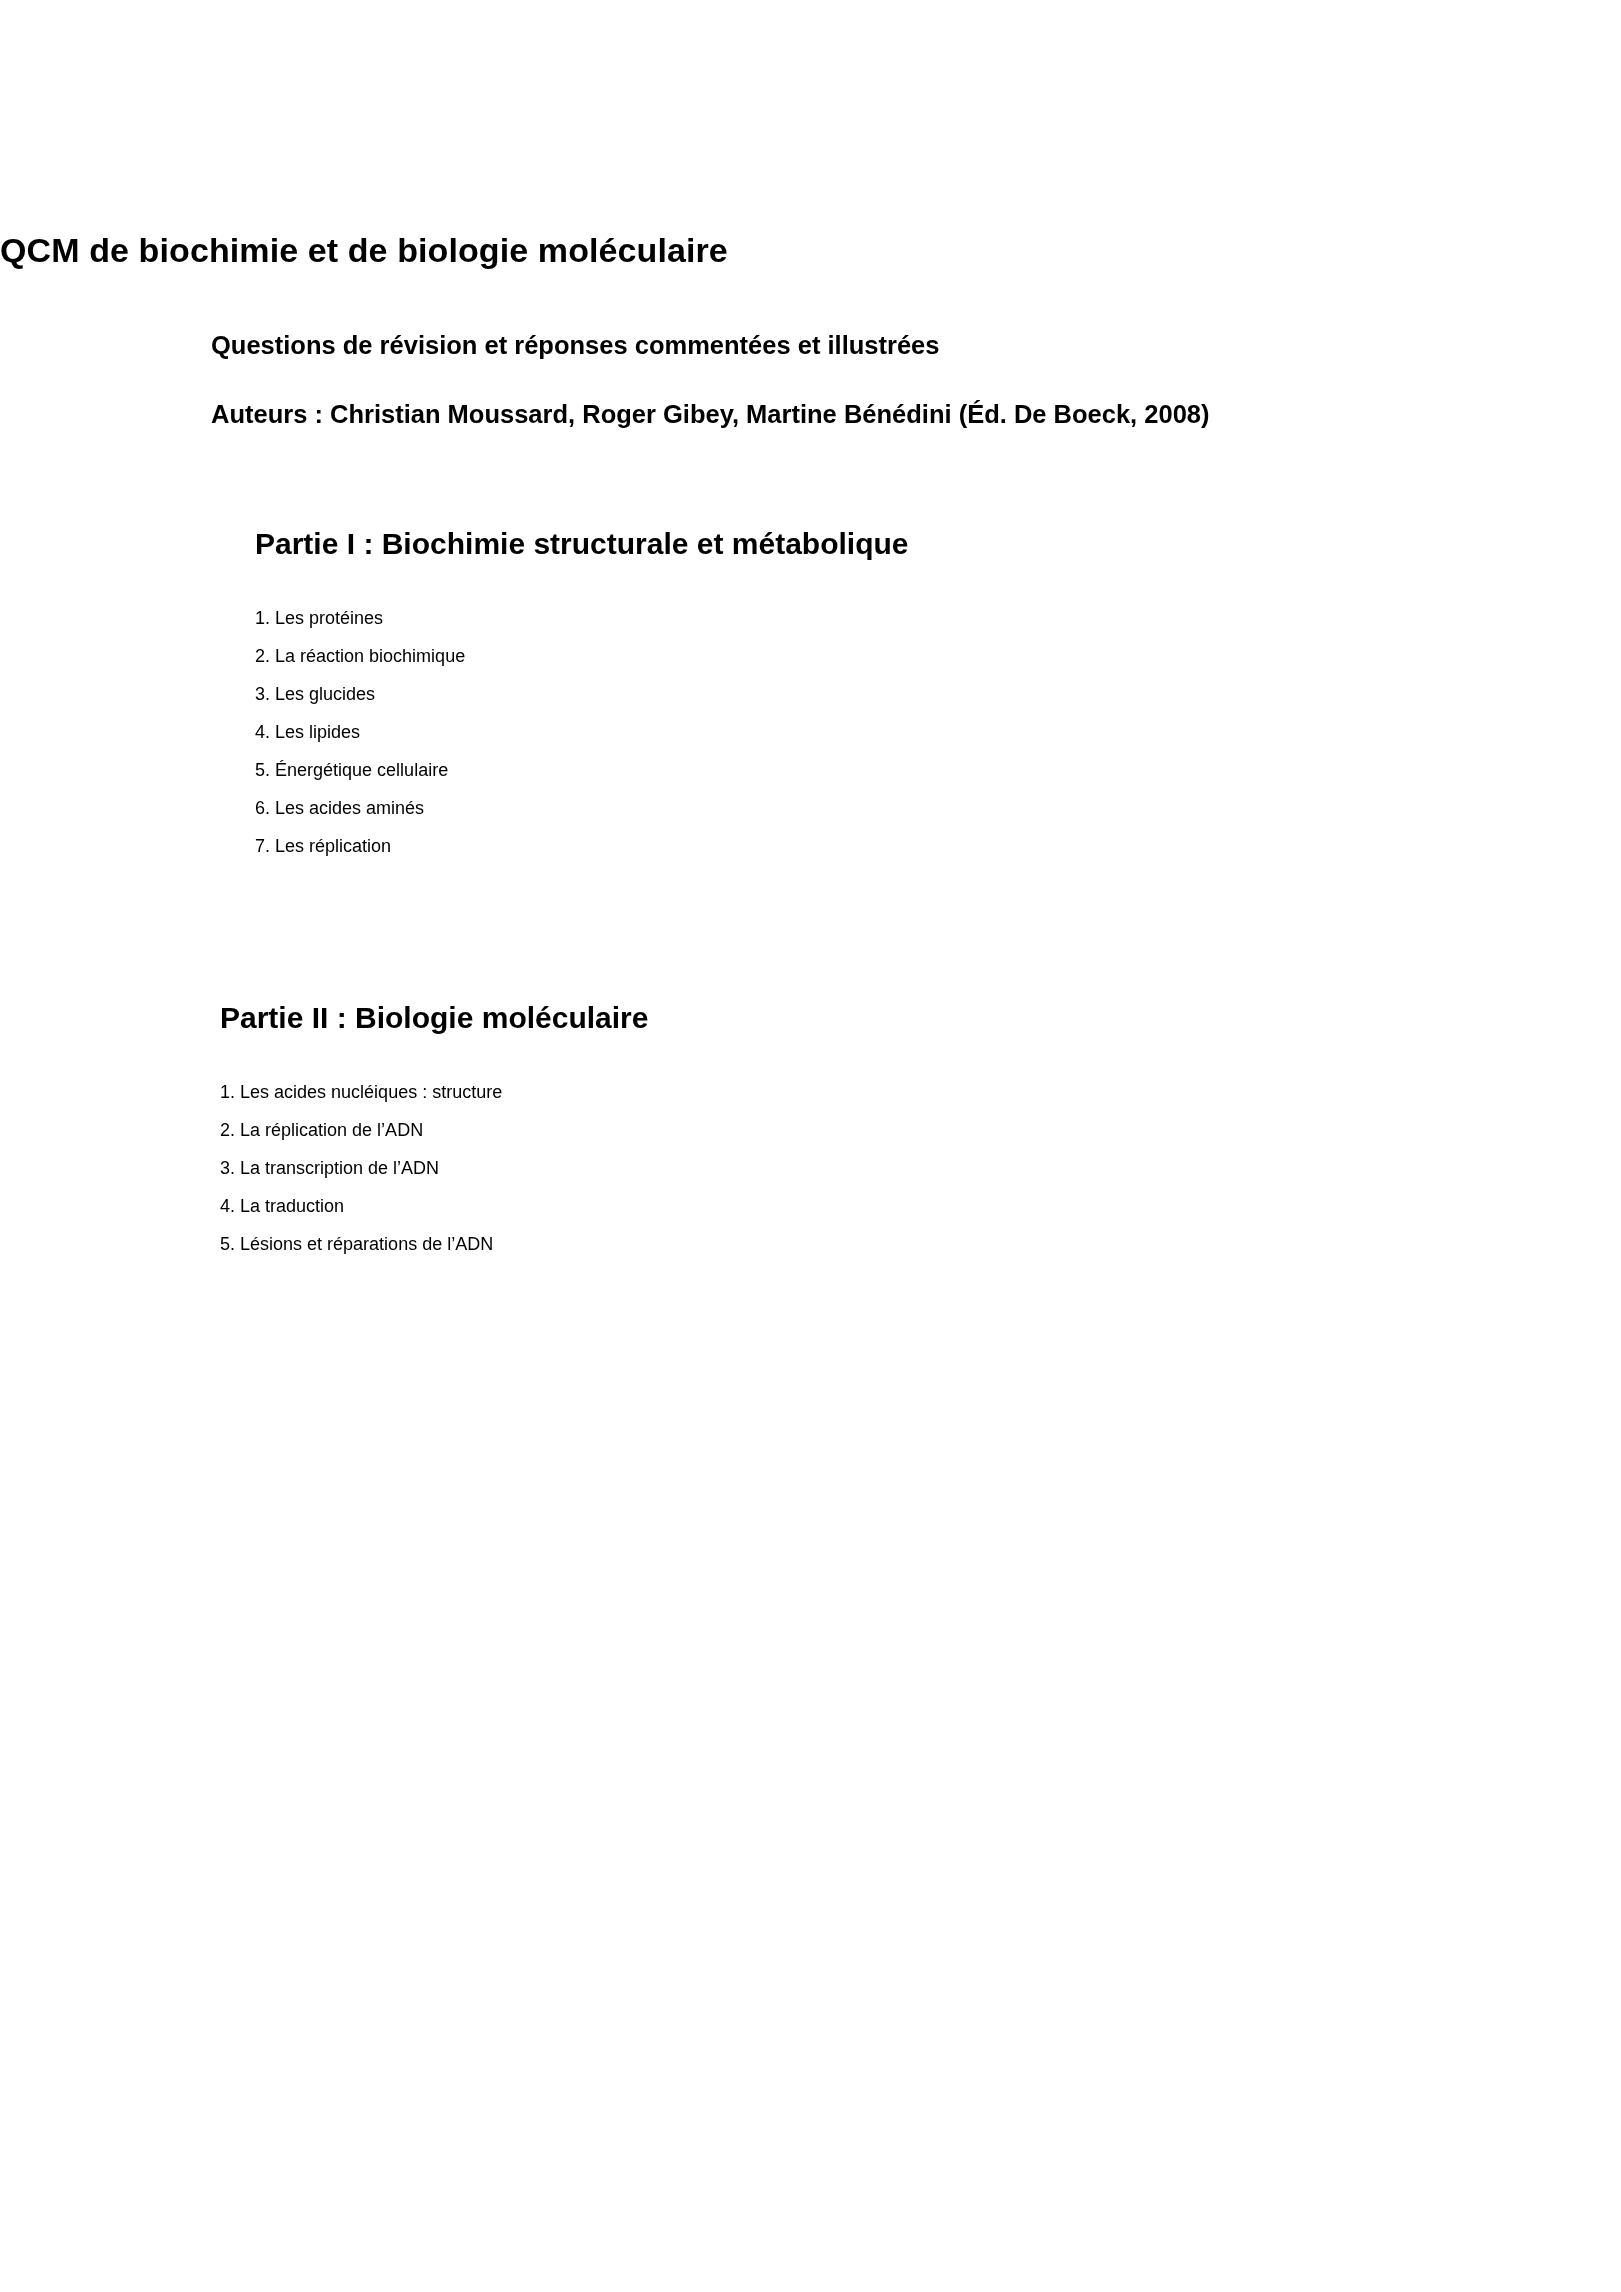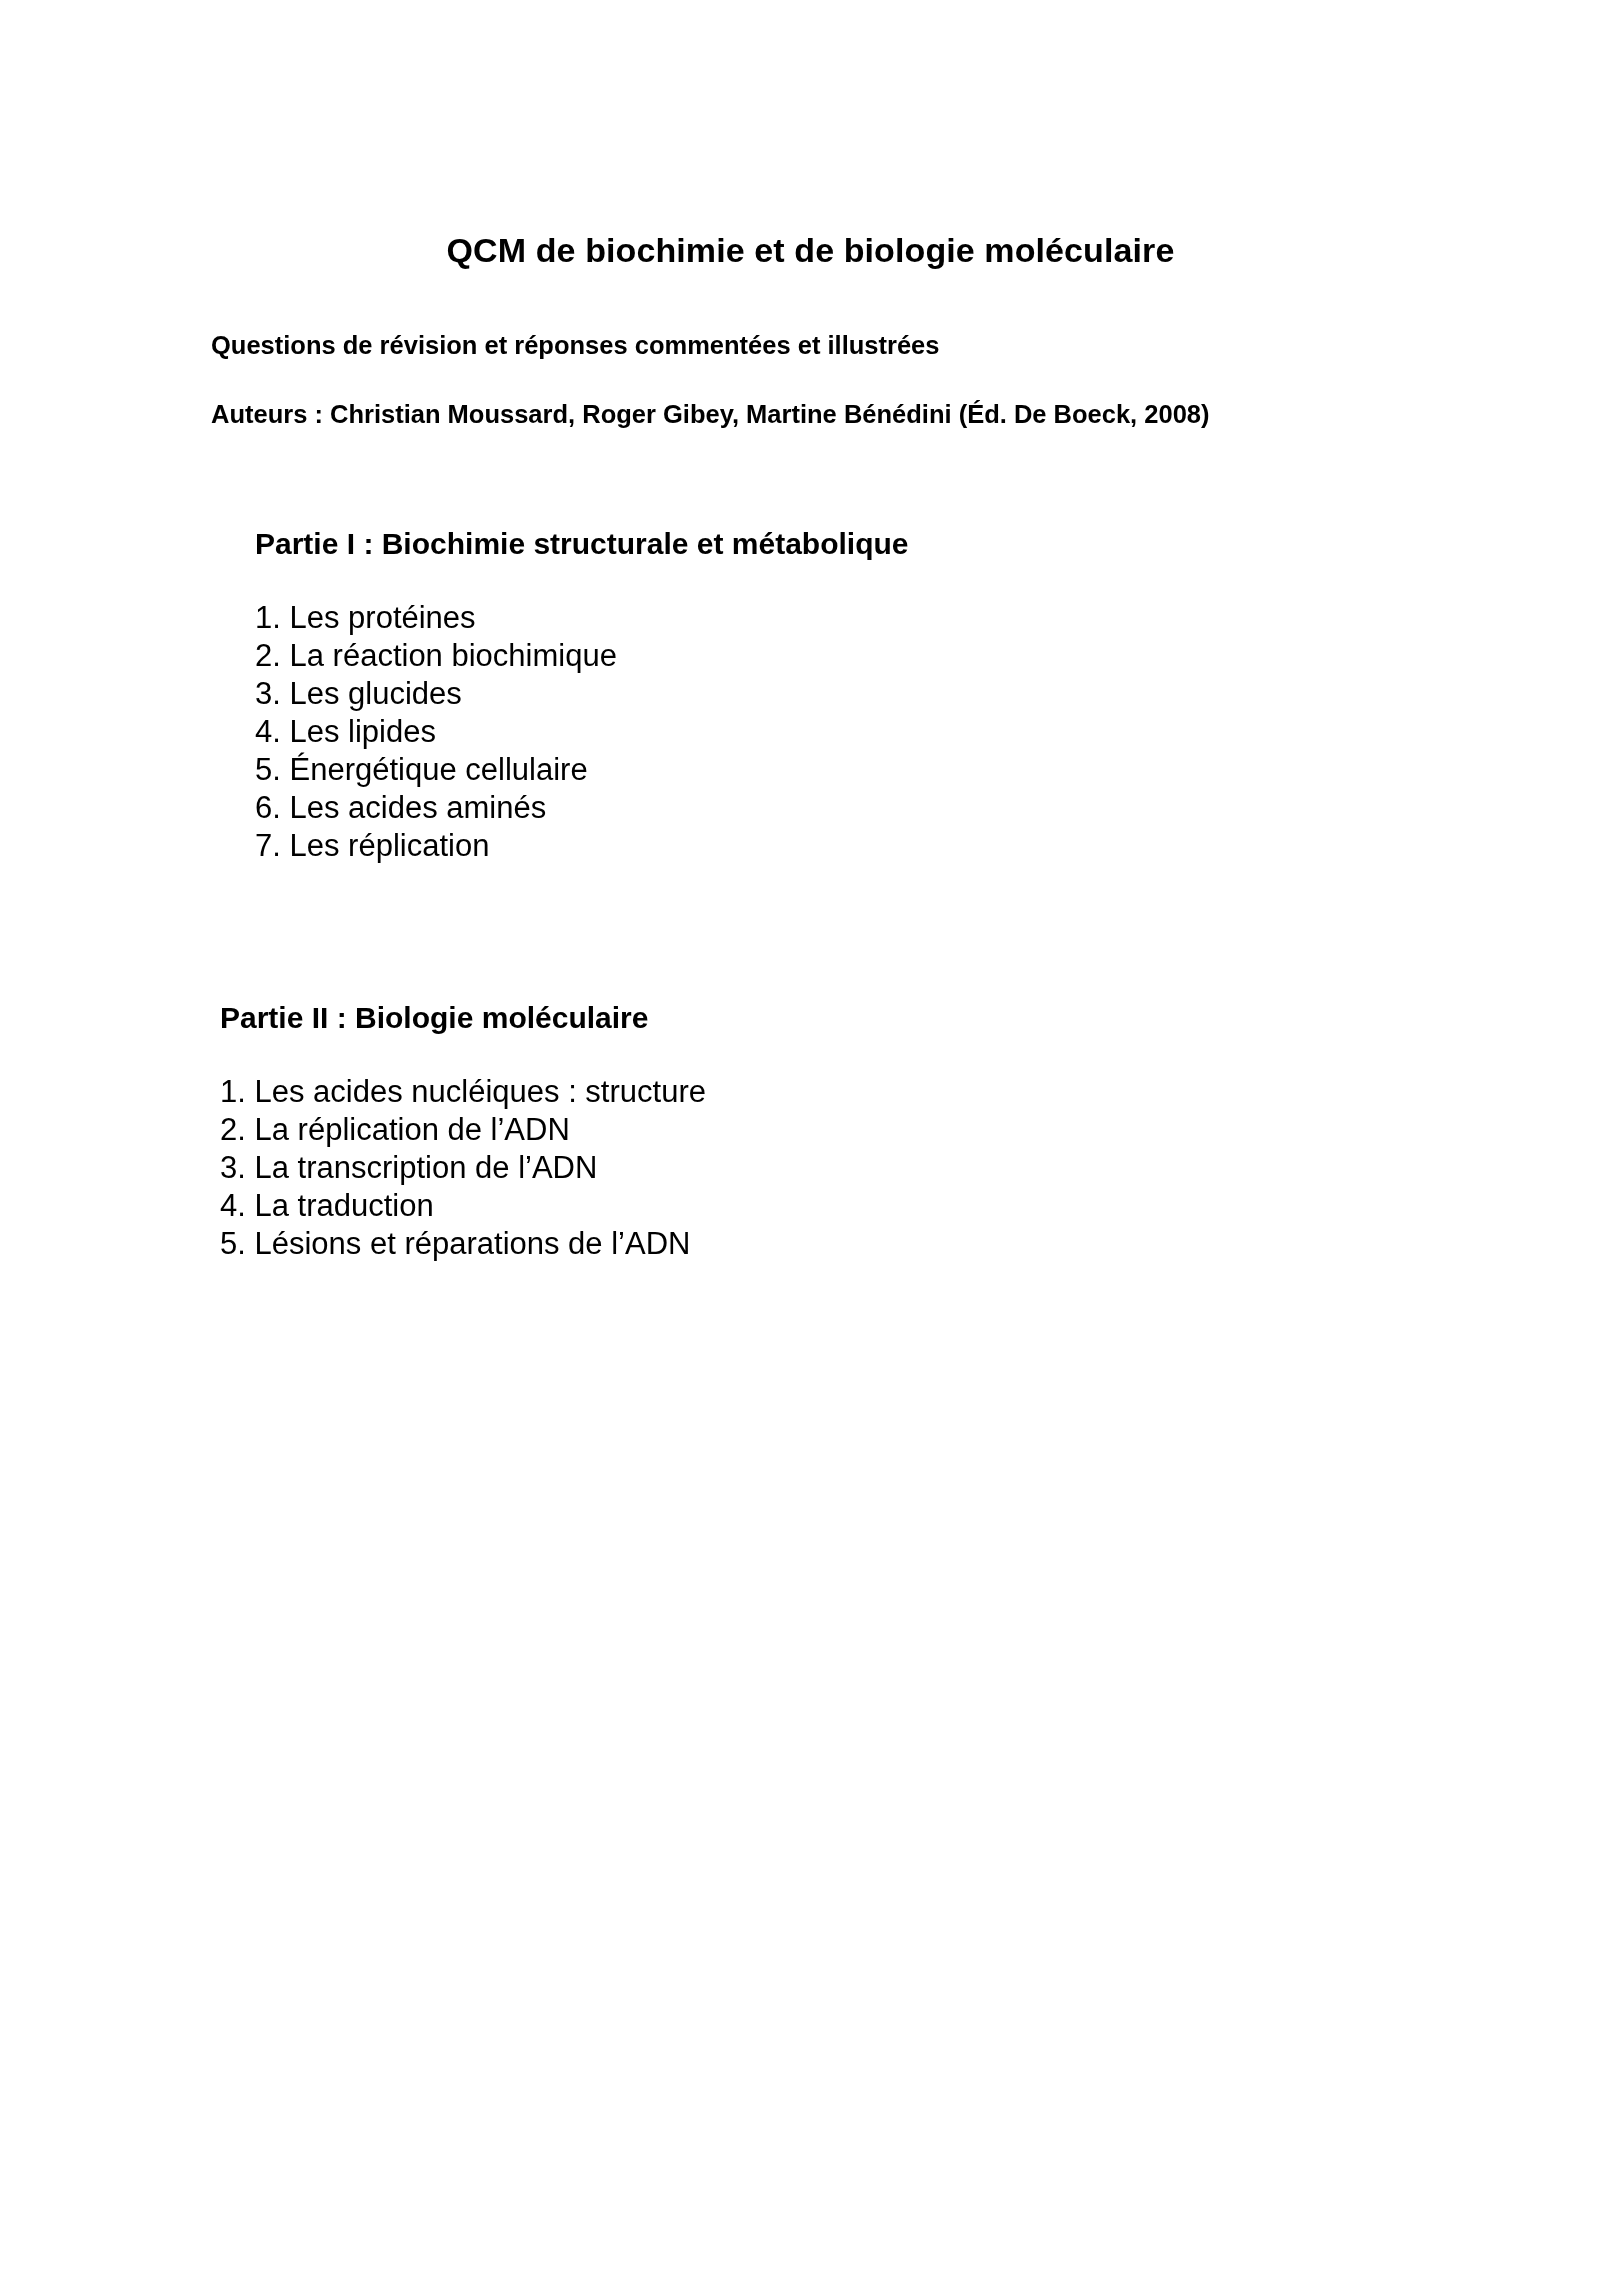--- a/index.html
+++ b/index.html
@@ -23,21 +23,20 @@
     overflow: hidden;
     box-sizing: border-box;
   }
 
   
   .doc-title {
     position: absolute;
     left: 0;
     right: 0;
     top: 208px;
-    text-align: center;
     font-size: 34px;
     font-weight: bold;
     letter-spacing: 0.1px;
     line-height: 1.15;
     color: #000000;
   }
 
   
   .subtitle-block {
     position: absolute;
@@ -85,21 +84,21 @@
     white-space: nowrap;
   }
 
   .toc-list {
     list-style: none;
     margin: 0;
     padding: 0;
   }
 
   .toc-item {
-    font-size: 31px;
+    font-size: 18px;
     font-weight: normal;
     line-height: 38px;
     color: #000000;
     white-space: nowrap;
   }
 
   .toc-num {
     display: inline;
   }
 

